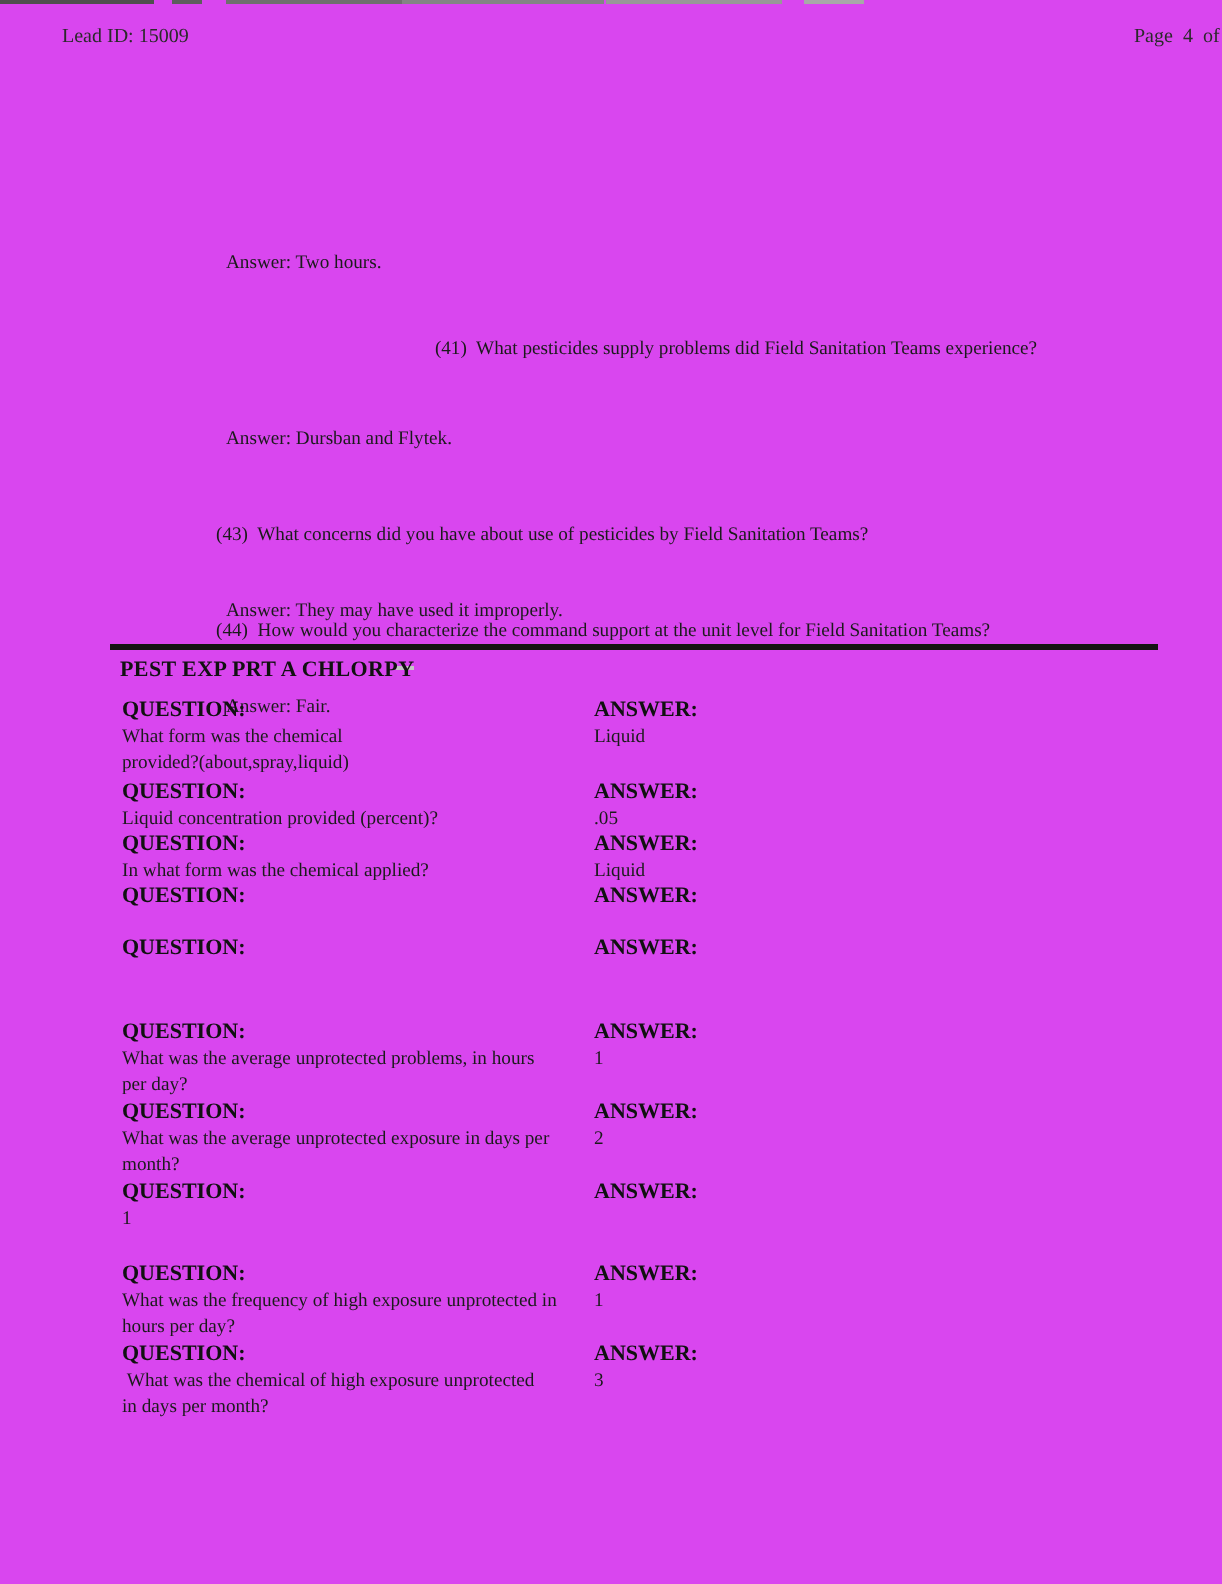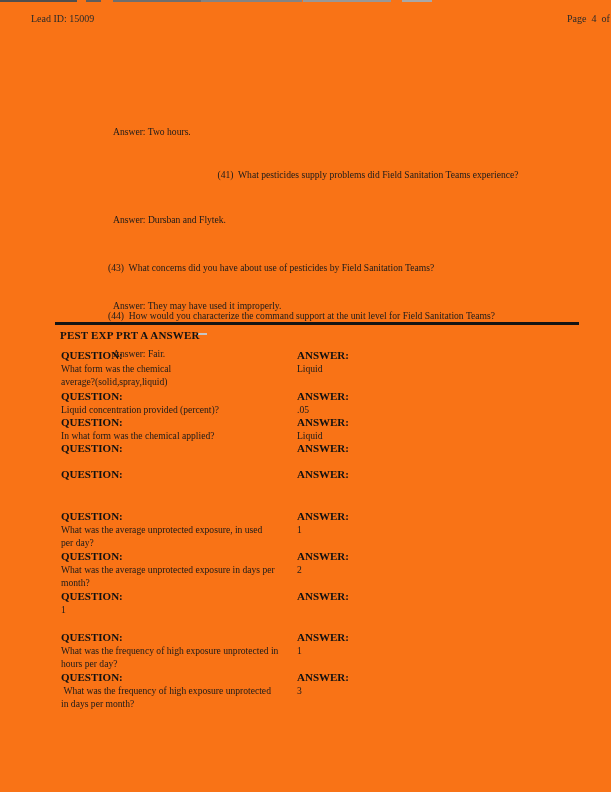--- a/index.html
+++ b/index.html
@@ -1,20 +1,20 @@
 <!DOCTYPE html>
 <html><head>
 <meta charset="utf-8">
 <style>
   * { margin:0; padding:0; box-sizing:border-box; }
   html,body { background:#ffffff; }
   .page {
     position:relative;
     width:611px; height:792px;
-    background:#f97316;
+    background:#d946ef;
     overflow:hidden;
     font-family:"Liberation Serif", serif;
     color:#1d1d1d;
   }
   .artifact { position:absolute; top:0; height:2px; }
   .smudge { position:absolute; background:#c6c6c6; }
   .hdr {
     position:absolute; top:13px;
     font-size:10px; line-height:12px; color:#2a2a2a;
     white-space:pre;
@@ -80,30 +80,30 @@
   <div class="intro-block" style="top:237px;">
     <div class="intro-q">(43)  What concerns did you have about use of pesticides by Field Sanitation Teams?</div>
     <div class="intro-a">Answer: They may have used it improperly.</div>
   </div>
   <div class="intro-block" style="top:285px;">
     <div class="intro-q">(44)  How would you characterize the command support at the unit level for Field Sanitation Teams?</div>
     <div class="intro-a">Answer: Fair.</div>
   </div>
 
   <div class="rule"></div>
-  <div class="section-title">PEST EXP PRT A ANSWER</div>
+  <div class="section-title">PEST EXP PRT A CHLORPY</div>
 
   <div class="trow" style="top:349px;">
     <div class="hline">
         <span>QUESTION:</span>
         <span>ANSWER:</span>
       </div>
     <div class="bline">
         <span class="qtext">What form was the chemical
-average?(solid,spray,liquid)</span>
+provided?(about,spray,liquid)</span>
         <span class="aval">Liquid</span>
       </div>
   </div>
   <div class="trow" style="top:390px;">
     <div class="hline">
         <span>QUESTION:</span>
         <span>ANSWER:</span>
       </div>
     <div class="bline">
         <span class="qtext">Liquid concentration provided (percent)?</span>
@@ -131,21 +131,21 @@
         <span>QUESTION:</span>
         <span>ANSWER:</span>
       </div>
   </div>
   <div class="trow" style="top:510px;">
     <div class="hline">
         <span>QUESTION:</span>
         <span>ANSWER:</span>
       </div>
     <div class="bline">
-        <span class="qtext">What was the average unprotected exposure, in used
+        <span class="qtext">What was the average unprotected problems, in hours
 per day?</span>
         <span class="aval">1</span>
       </div>
   </div>
   <div class="trow" style="top:550px;">
     <div class="hline">
         <span>QUESTION:</span>
         <span>ANSWER:</span>
       </div>
     <div class="bline">
@@ -173,19 +173,19 @@
 hours per day?</span>
         <span class="aval">1</span>
       </div>
   </div>
   <div class="trow" style="top:671px;">
     <div class="hline">
         <span>QUESTION:</span>
         <span>ANSWER:</span>
       </div>
     <div class="bline">
-        <span class="qtext"> What was the frequency of high exposure unprotected
+        <span class="qtext"> What was the chemical of high exposure unprotected
 in days per month?</span>
         <span class="aval">3</span>
       </div>
   </div>
 
 </div>
 
 </body></html>

